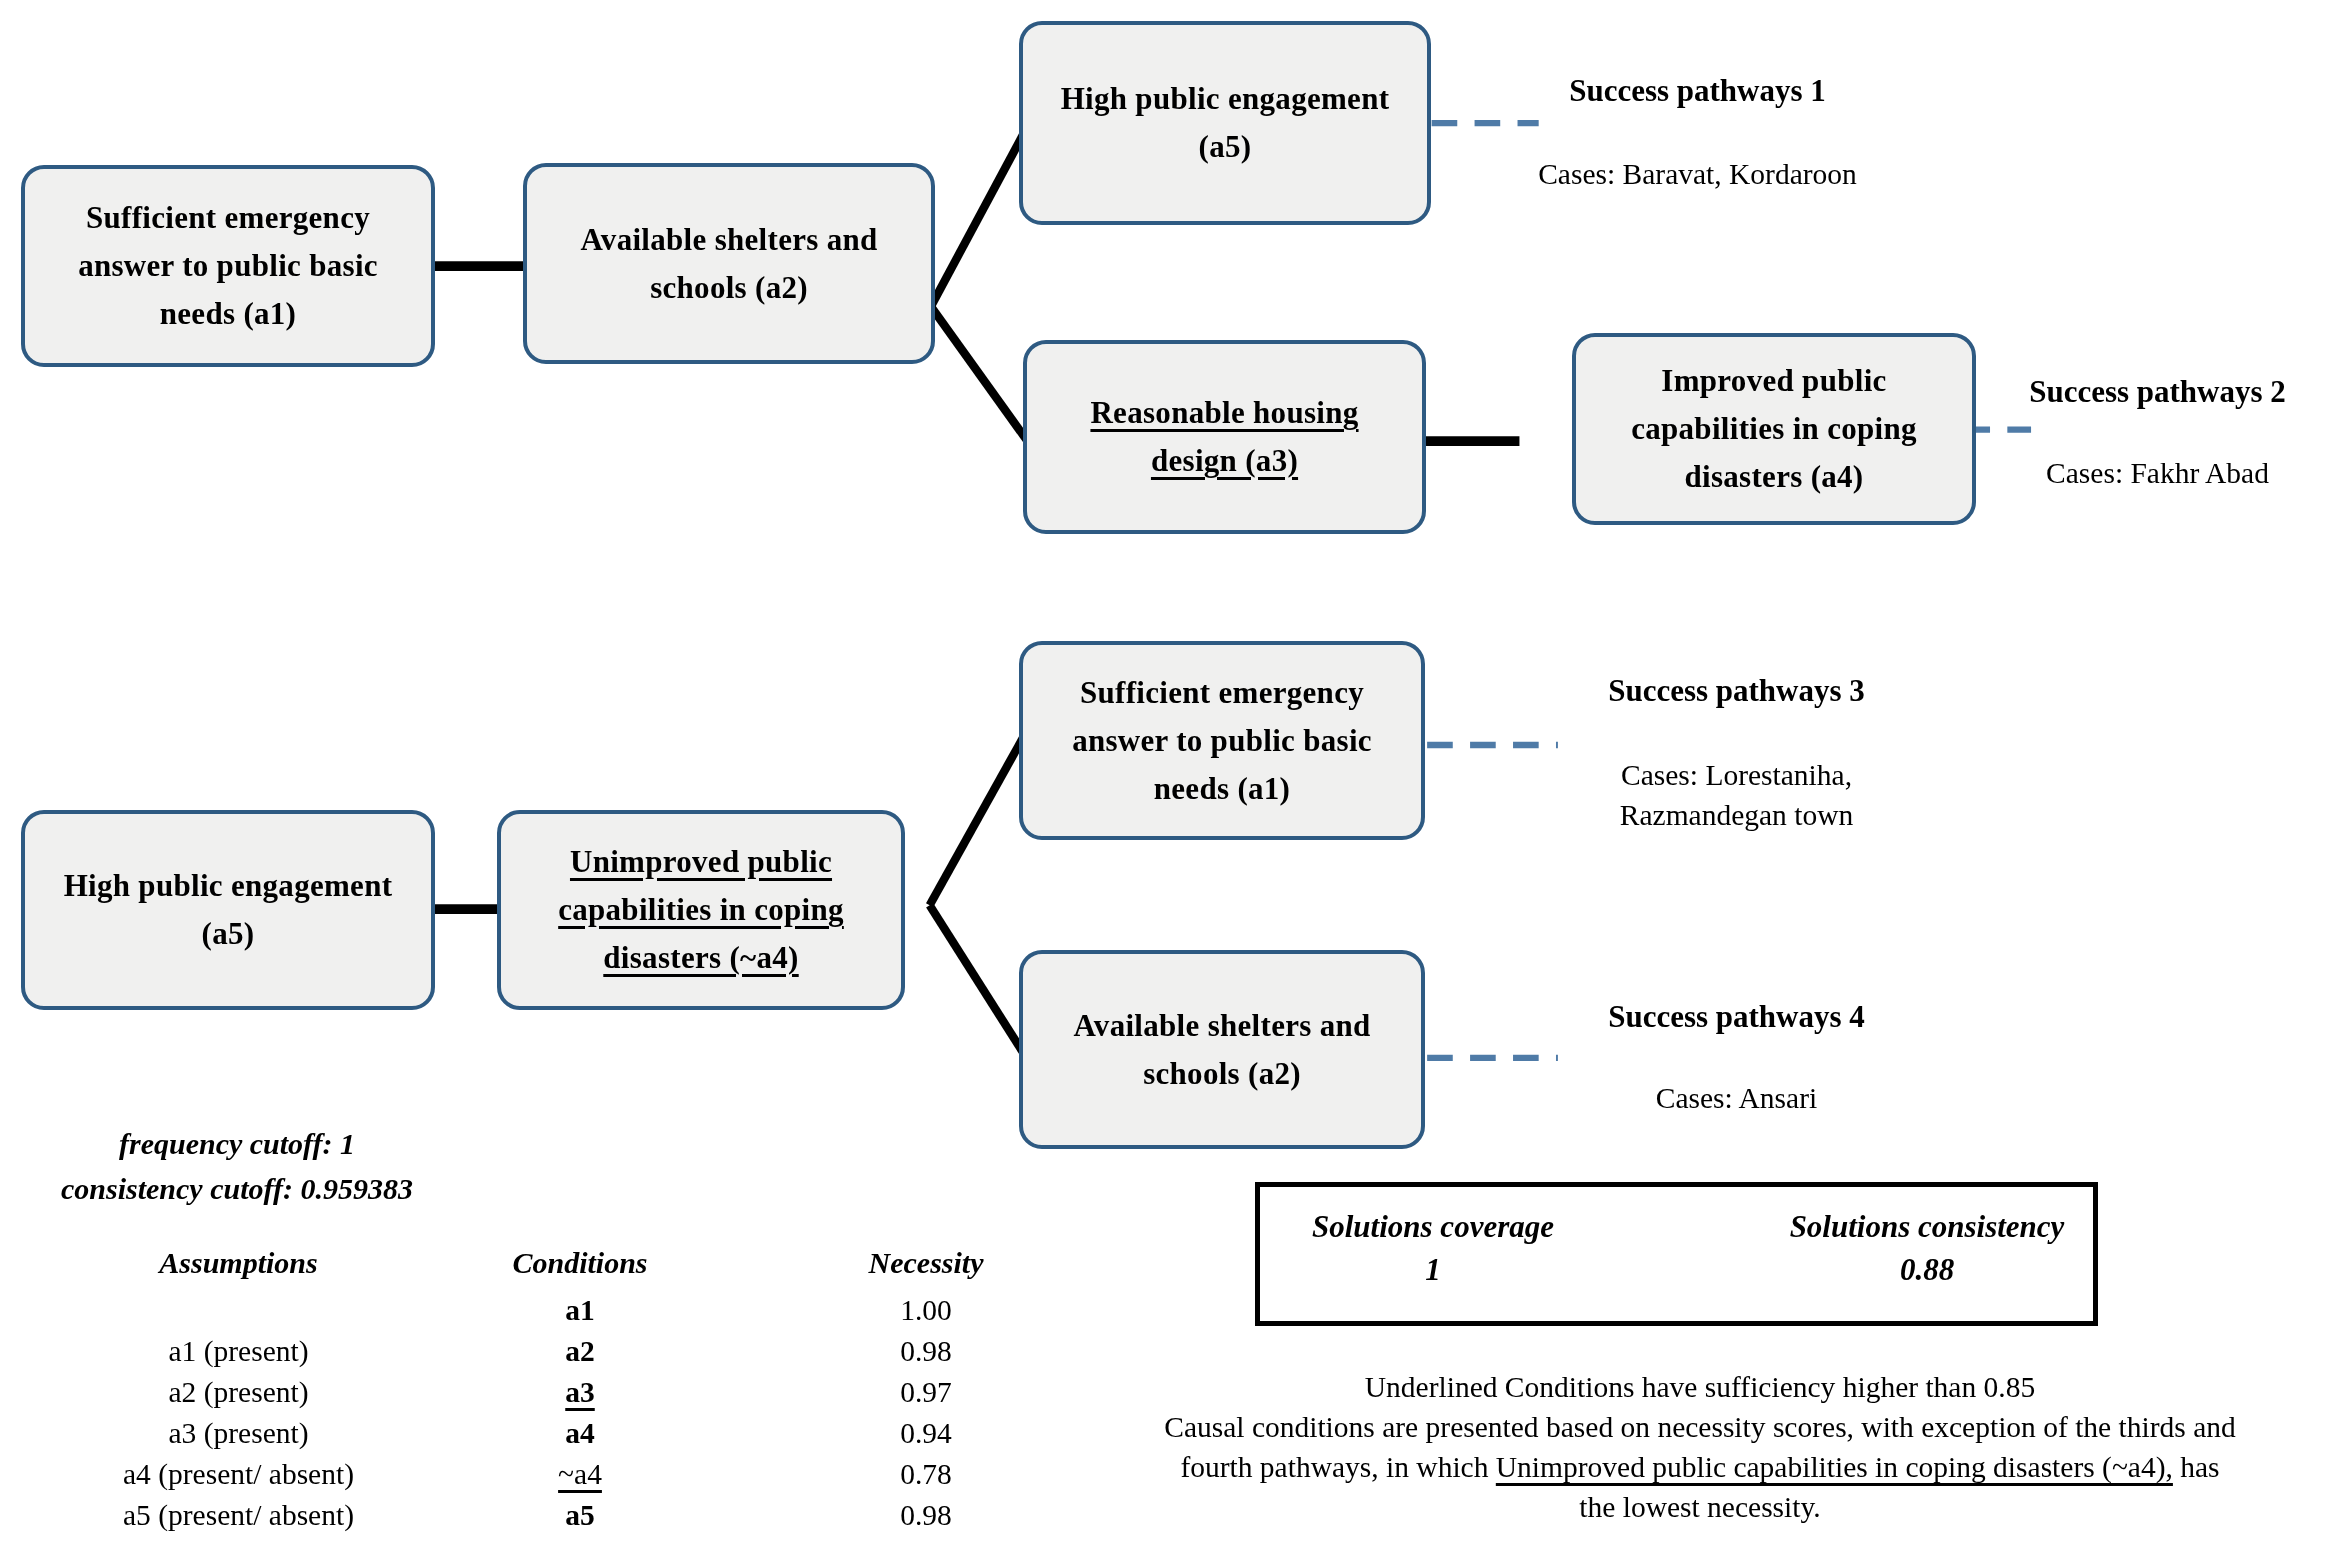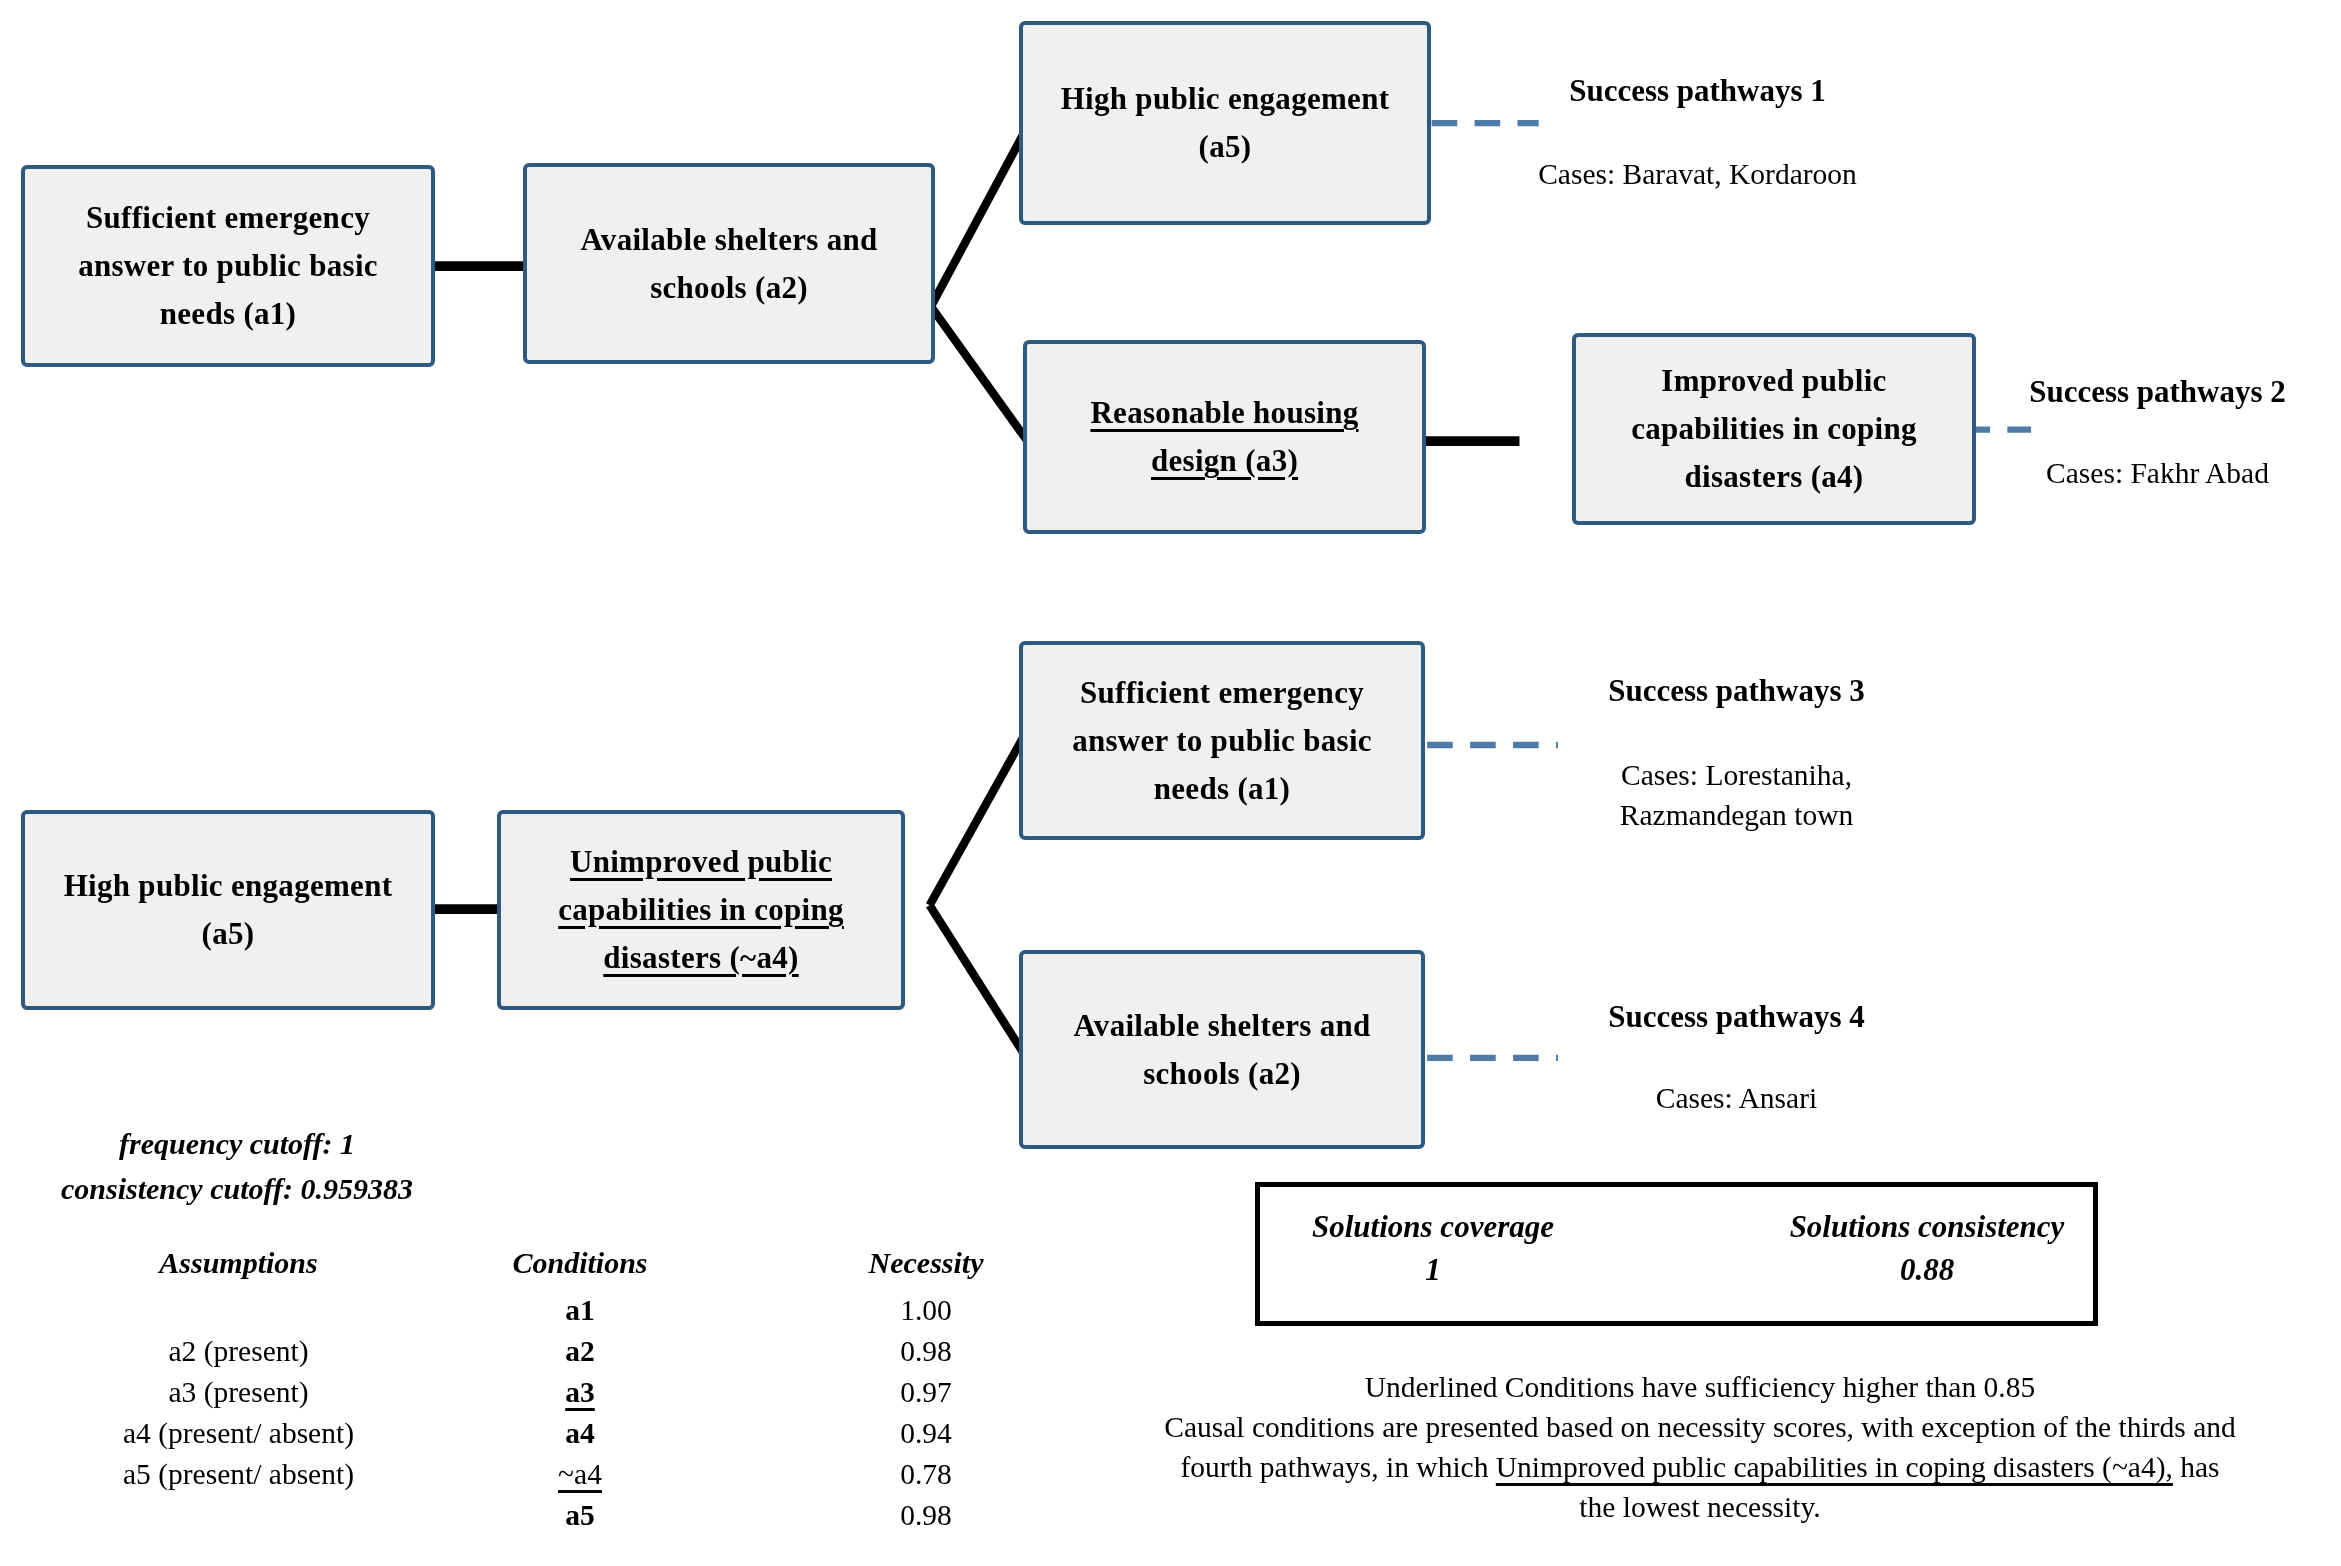--- a/index.html
+++ b/index.html
@@ -5,21 +5,21 @@
   html,body{margin:0;padding:0;background:#ffffff;}
   body{
     width:2342px;height:1567px;position:relative;overflow:hidden;
     font-family:"Liberation Serif","DejaVu Serif",serif;color:#000;
   }
   
   .node{
     position:absolute;
     background:#f0f0ef;
     border:4.5px solid #2e5a82;
-    border-radius:6px;
+    border-radius:23px;
     display:flex;flex-direction:column;justify-content:center;align-items:center;
     text-align:center;
     font-size:31px;font-weight:bold;line-height:48px;letter-spacing:0.3px;
     box-sizing:border-box;
   }
   .node.regular{font-weight:normal;}
   .node .bline{display:block;}
   .node.ul-all .bline{text-decoration:underline;text-decoration-thickness:3.2px;text-underline-offset:6.4px;text-align:center;}
   
   svg.overlay{position:absolute;left:0;top:0;}
@@ -151,20 +151,21 @@
 <div class="tcol" style="left:798px;top:1290px;width:256px;">
   <div class="tcell">1.00</div>
   <div class="tcell">0.98</div>
   <div class="tcell">0.97</div>
   <div class="tcell">0.94</div>
   <div class="tcell">0.78</div>
   <div class="tcell">0.98</div>
 </div>
 
 <div class="tcol" style="left:46px;top:1331px;width:385px;">
+  <div class="tcell">a1 (present)</div>
   <div class="tcell">a2 (present)</div>
   <div class="tcell">a3 (present)</div>
   <div class="tcell">a4 (present/ absent)</div>
   <div class="tcell">a5 (present/ absent)</div>
 </div>
 
 <div class="solbox" style="left:1255px;top:1182px;width:843px;height:144px;">
   <div class="solcol" style="left:0px;top:20.5px;width:346px;">
     <div class="sol-label">Solutions coverage</div>
     <div class="sol-value">1</div>

